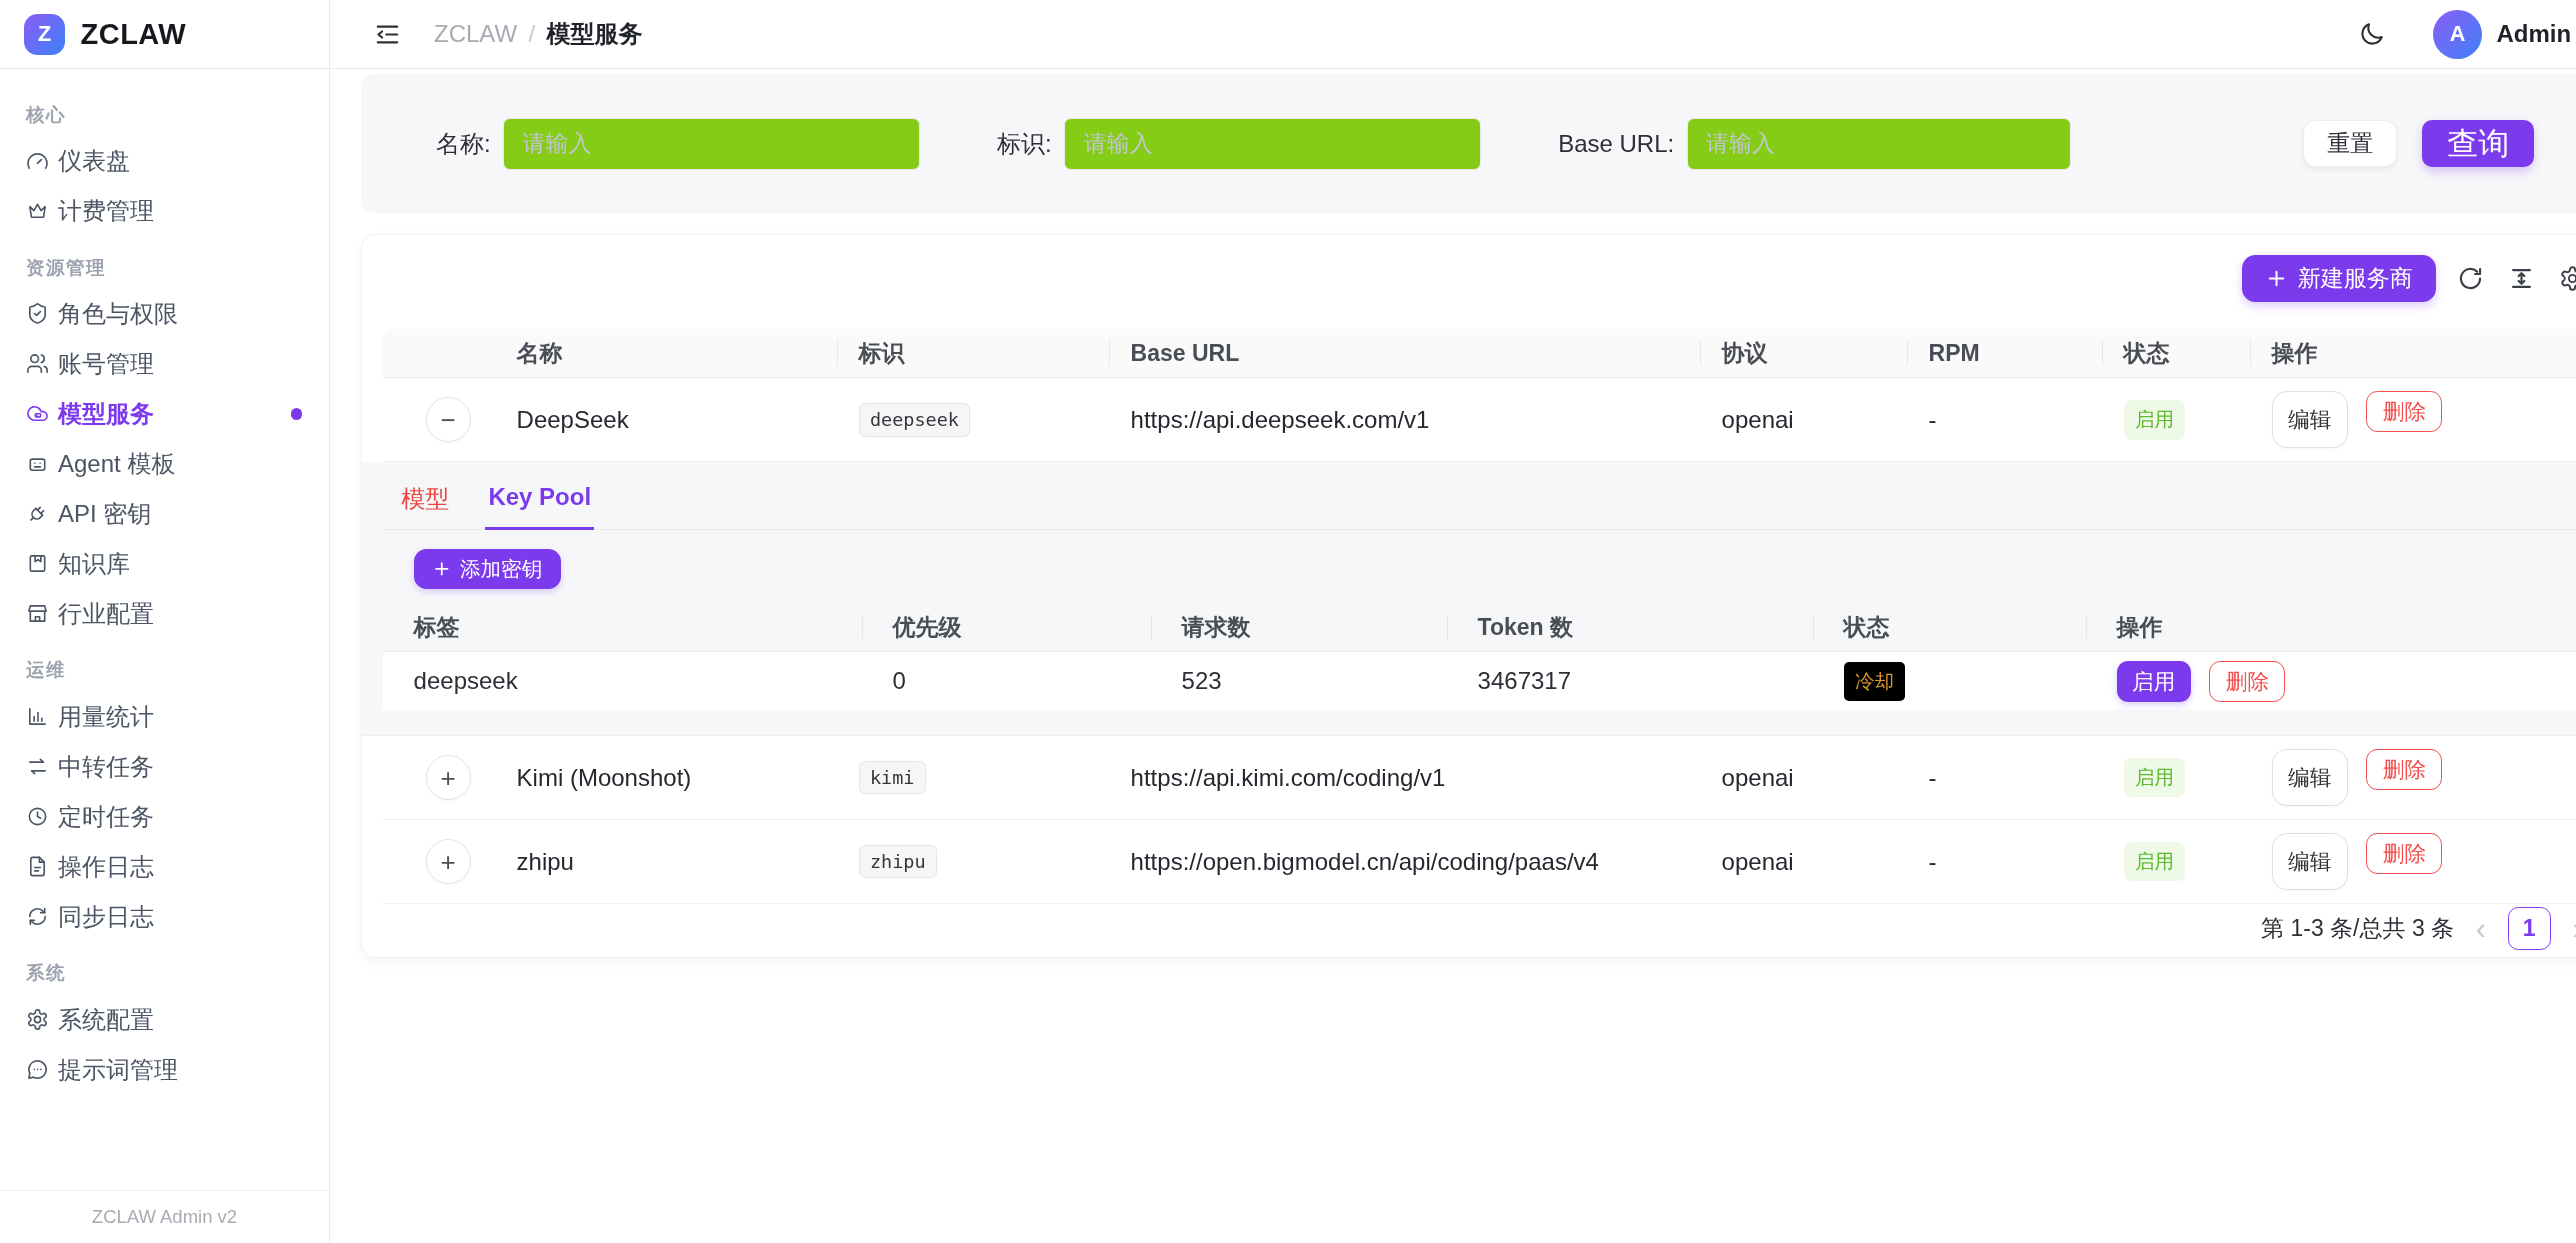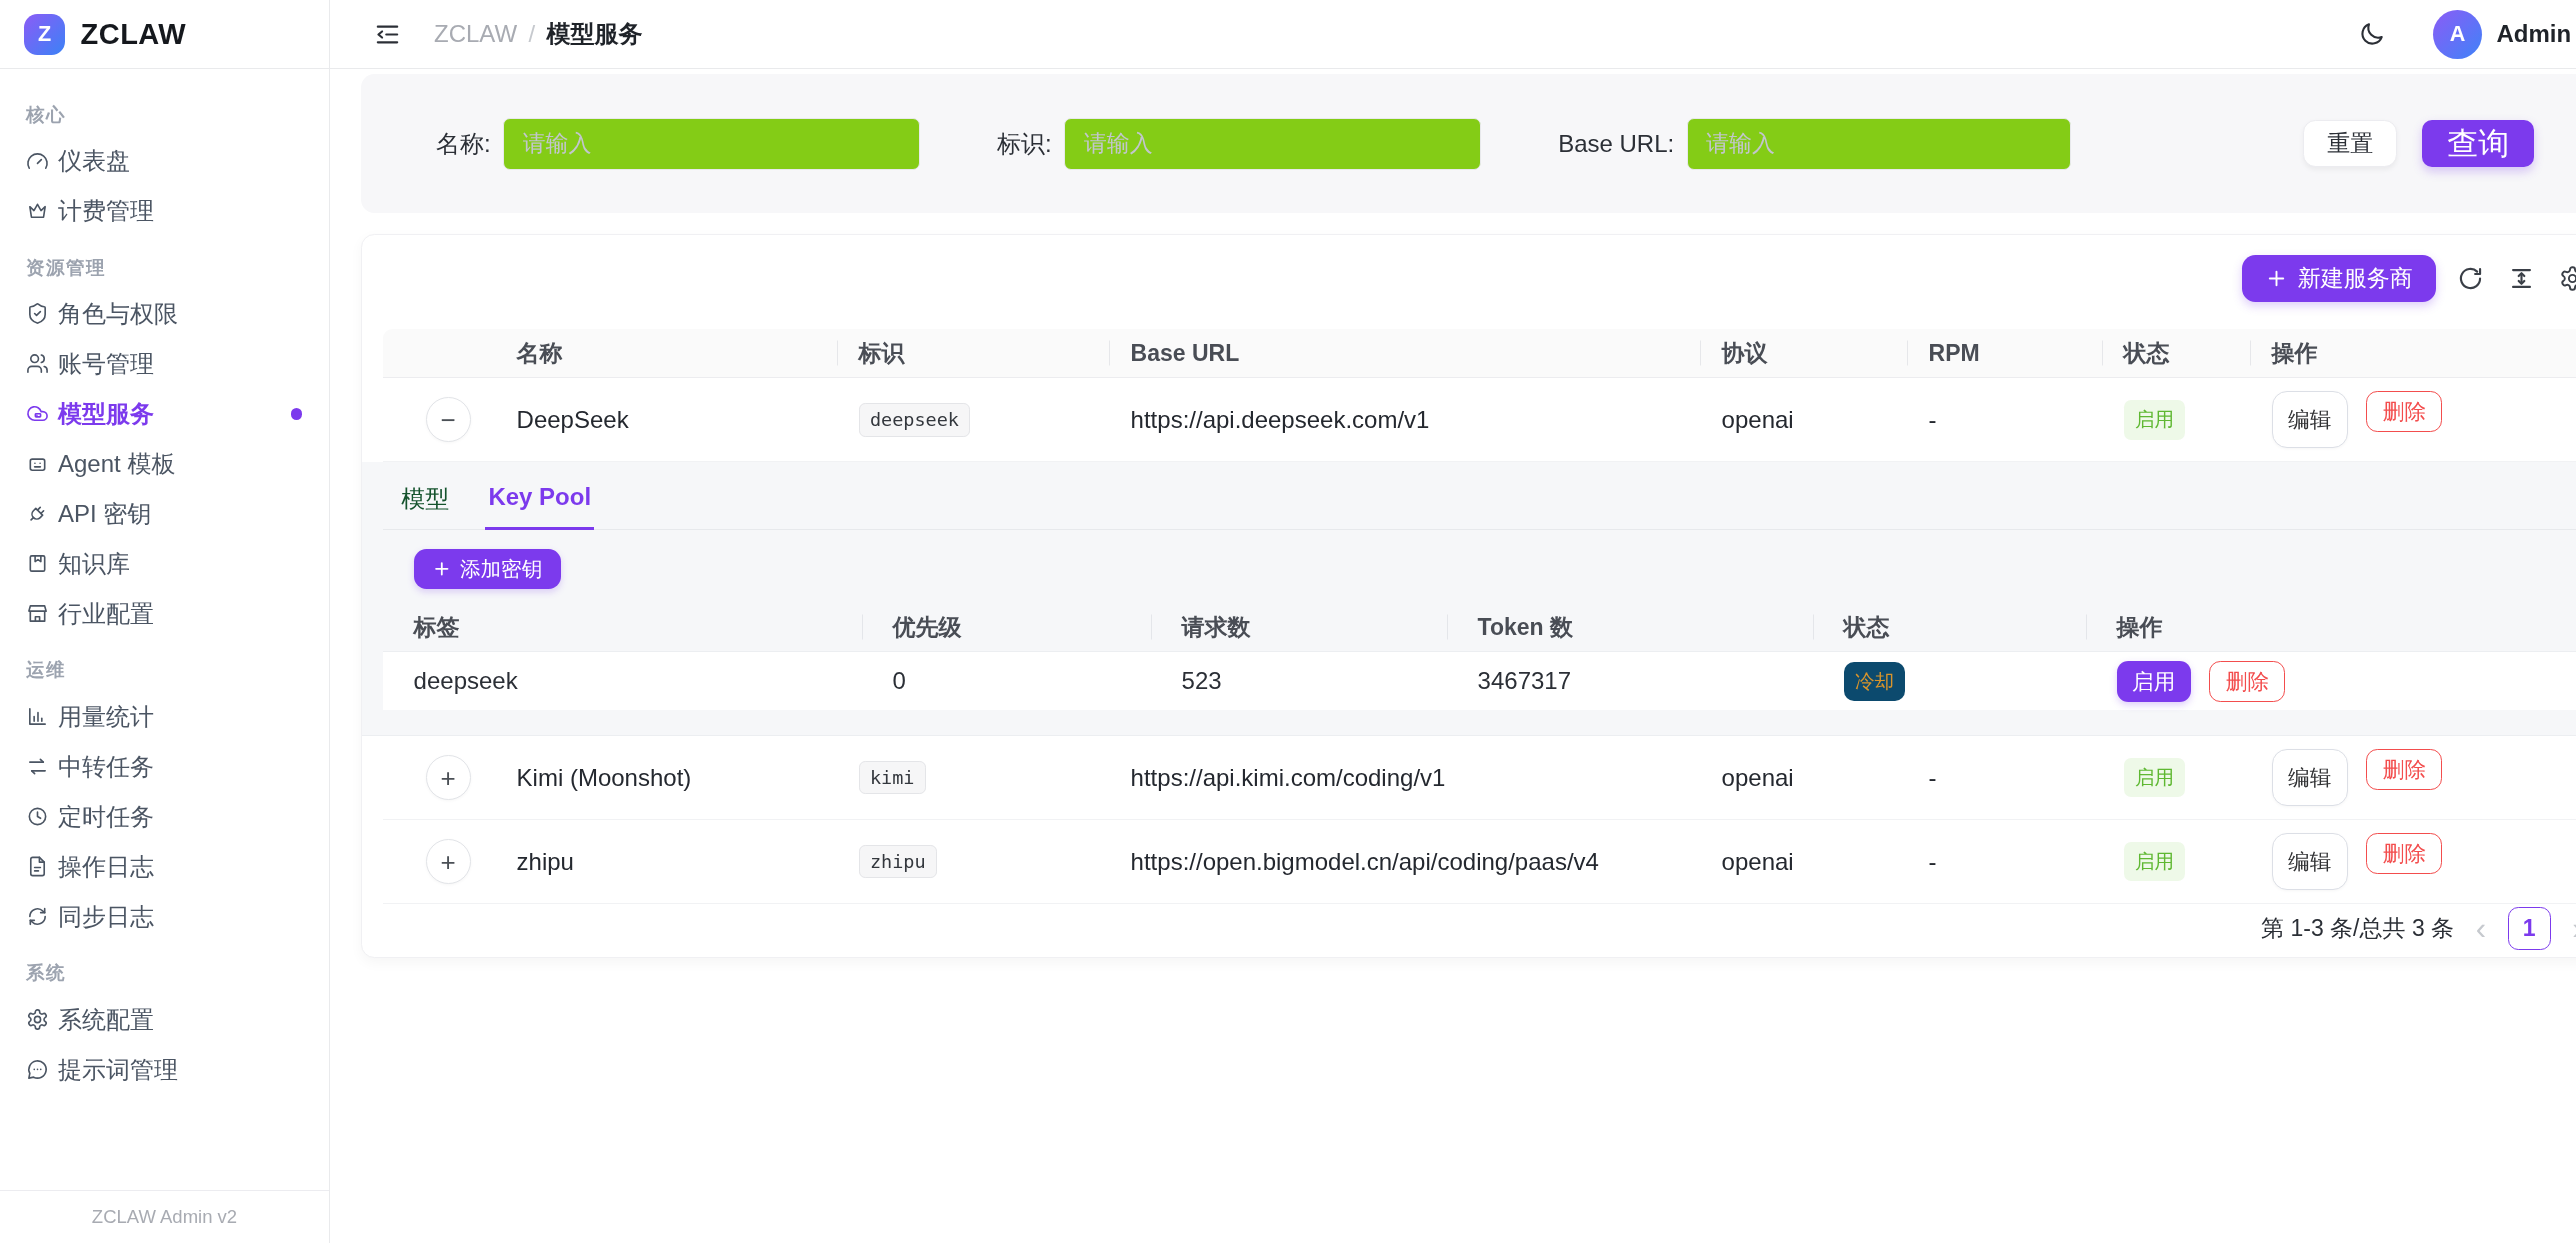--- a/index.html
+++ b/index.html
@@ -102,36 +102,36 @@
   .trow { height:84px; align-items:center; border-bottom:1px solid #f1f2f4; }
   .expand-btn { width:45px; height:45px; margin-left:43px; border-radius:50%;
                 background:#fff; border:1px solid #e2e4e8; color:#4b5056;
                 font-size:26px; line-height:1; display:flex; align-items:center;
                 justify-content:center; cursor:pointer; box-shadow:0 1px 3.1px rgba(0,0,0,.04); }
   .tag-pill { display:inline-block; background:#f6f6f7; border:1px solid #e4e5e8;
               border-radius:6.2px; padding:5.2px 10.3px; font-size:18.5px; color:#33373d;
               font-family:"DejaVu Sans Mono", monospace; }
   .pill-success { display:inline-block; background:#eef9e8; color:#5fb832;
                   border-radius:7.2px; padding:6.2px 11.3px; font-size:19.6px; }
-  .pill-warning { display:inline-block; background:#0c4a6e; color:#d9942b;
-                  border-radius:10px; padding:6.2px 11.3px; font-size:19.6px; }
+  .pill-warning { display:inline-block; background:#000000; color:#d9942b;
+                  border-radius:5px; padding:6.2px 11.3px; font-size:19.6px; }
   .row-actions { display:flex; gap:18.5px; }
   .btn-edit { height:57px; padding:0 15.5px; background:#fff; border:1px solid #dcdfe6;
               border-radius:15px; font-size:21.6px; color:#303133;
               box-shadow:0 1px 3.1px rgba(0,0,0,.04); }
   .btn-danger-outline { height:41px; padding:0 15.5px; background:#fff;
               border:1px solid #f34d4d; border-radius:11.3px; font-size:21.6px; color:#f34d4d; }
   .btn-enable { height:41px; padding:0 15.5px; background:#7c3aed; color:#fff;
               border-radius:11.3px; font-size:21.6px; box-shadow:0 3.1px 7.2px rgba(124,58,237,.25); }
 
   
   .expanded { margin:0 -20.6px; background:#f6f7f9; border-bottom:1px solid #eceef1;
               padding:13.4px 20.6px 25px; }
   .tabs { display:flex; gap:33px; padding-left:15.5px; border-bottom:1px solid #e7e9ec; }
-  .tab { padding:7.2px 3.1px 12.4px; font-size:24px; color:#14532d; cursor:pointer;
+  .tab { padding:7.2px 3.1px 12.4px; font-size:24px; color:#ef4444; cursor:pointer;
          border-bottom:3.1px solid transparent; margin-bottom:-1px; }
   .tab.active { color:#7c3aed; font-weight:600; border-bottom-color:#7c3aed; }
   .btn-addkey { height:40px; padding:0 18.5px; gap:8.2px; background:#7c3aed; color:#fff;
                 border-radius:12.4px; font-size:20.6px; margin:18.5px 0 0 31px;
                 box-shadow:0 3.1px 7.2px rgba(124,58,237,.22); }
   .btn-addkey svg { width:19.6px; height:19.6px; stroke:#fff; fill:none; stroke-width:2.2; stroke-linecap:round; }
   .grid-inner { display:grid;
     grid-template-columns:479px 289px 296px 366px 273px 502px; }
   .grid-inner > div { padding-left:31px; position:relative; }
   .ihead { height:49px; margin-top:14.4px; align-items:center;

